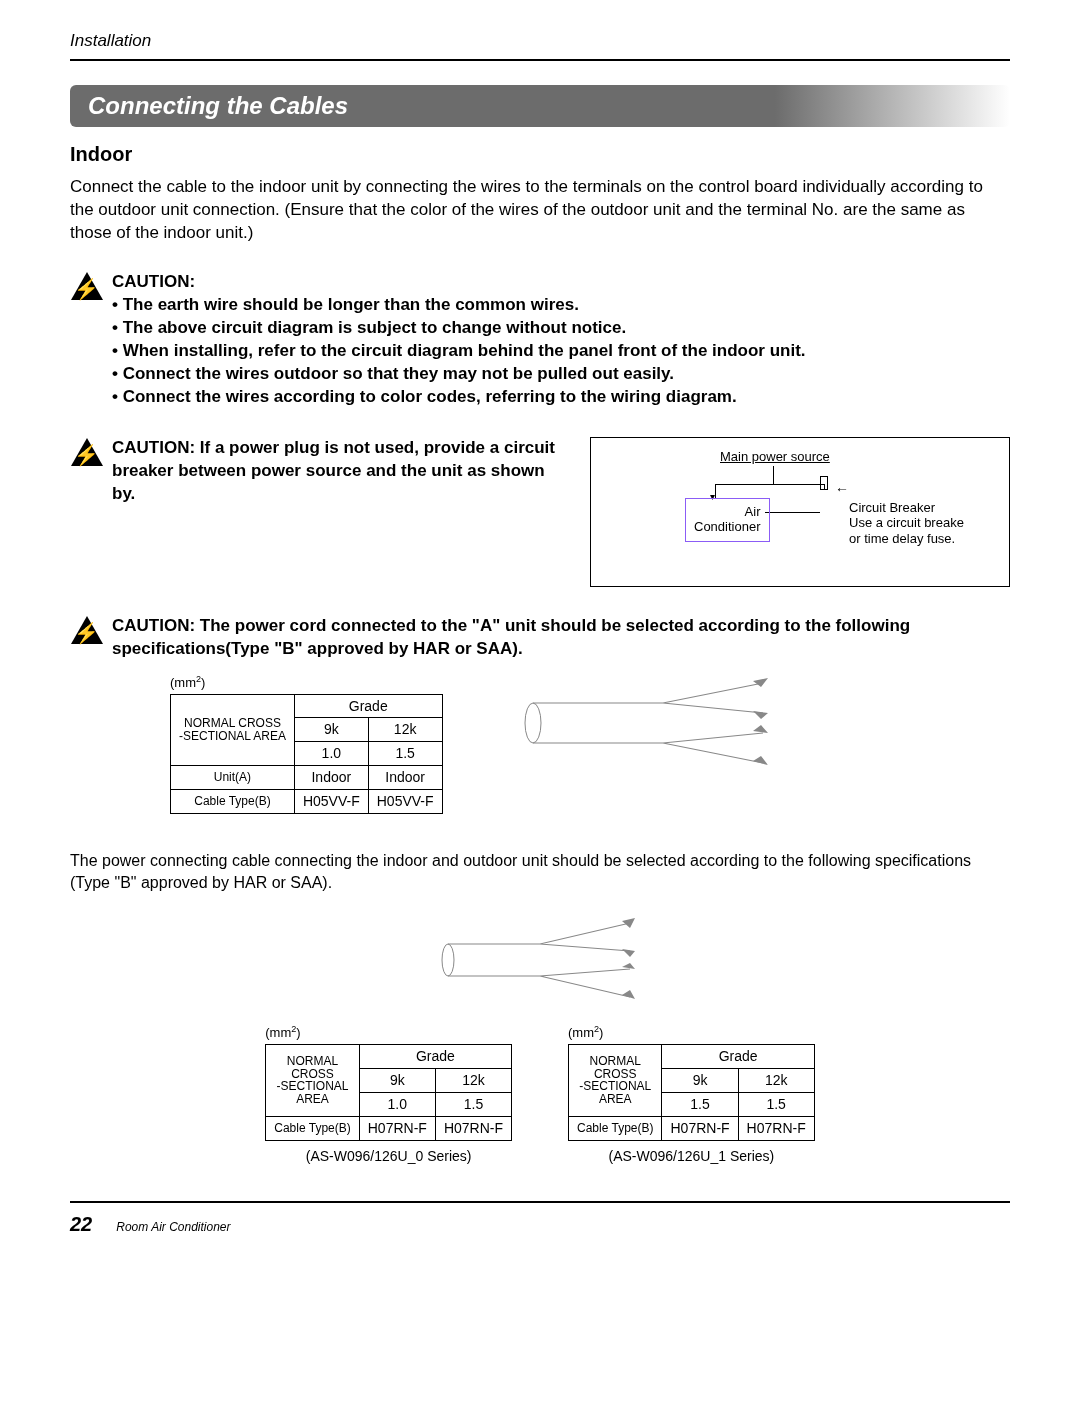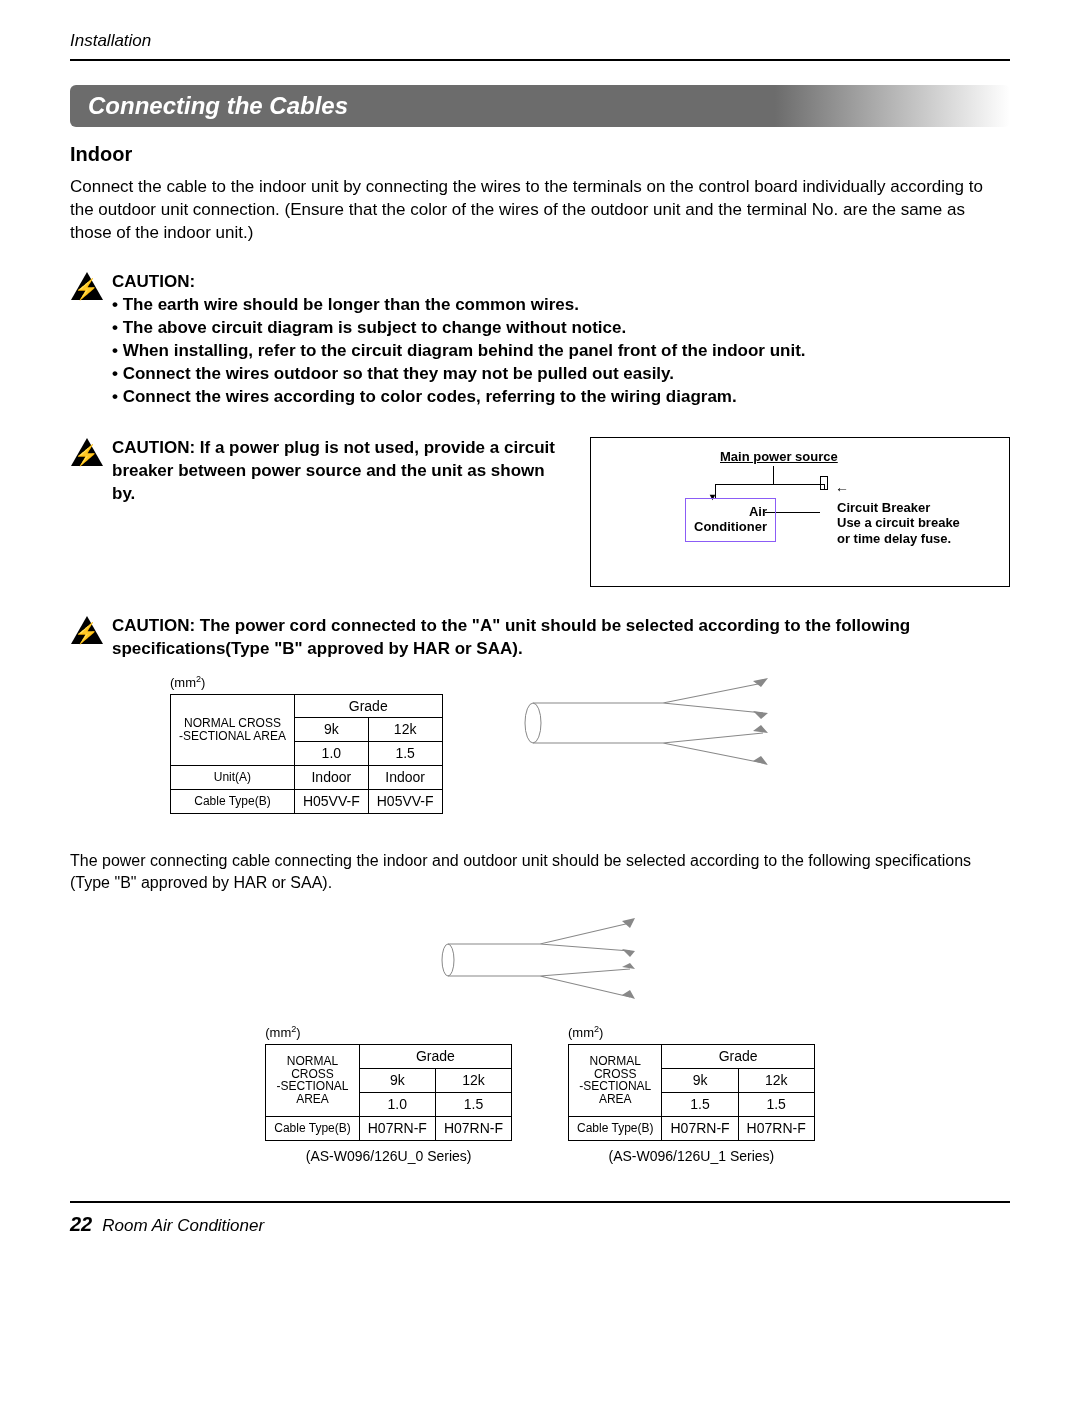--- a/index.html
+++ b/index.html
@@ -14,41 +14,41 @@
   p.intro { margin-bottom: 26px; }
   .caution-block { display: flex; gap: 8px; margin-bottom: 28px; align-items: flex-start; }
   .warn-icon { flex: 0 0 auto; width: 34px; height: 30px; }
   .warn-icon svg { width: 34px; height: 30px; display: block; }
   .bold { font-weight: bold; }
   .bullets { list-style: none; padding-left: 0; }
   .bullets li::before { content: "• "; }
   .row2 { display: flex; gap: 30px; align-items: flex-start; margin-bottom: 28px; }
   .row2 .textcol { flex: 1 1 auto; display: flex; gap: 8px; align-items: flex-start; }
   .diagram-box { border: 1px solid #000; flex: 0 0 420px; height: 150px; padding: 10px 14px 10px 14px; position: relative; font-size: 13px; }
-  .dbox-inner { position: relative; height: 100%; font-weight: bold; }
+  .dbox-inner { position: relative; height: 100%; }
   .mainpower { text-decoration: underline; position: absolute; left: 115px; top: 0; }
   .ac-box { border: 1px solid #8b5cf6; padding: 6px 8px; position: absolute; left: 80px; top: 50px; text-align: right; line-height: 1.15; }
   .breaker-sym { position: absolute; left: 215px; top: 28px; width: 8px; height: 14px; border: 1px solid #000; }
   .arrow-left { position: absolute; left: 230px; top: 32px; font-size: 14px; line-height: 1; }
-  .breaker-text { position: absolute; left: 232px; top: 52px; width: 150px; line-height: 1.2; }
+  .breaker-text { position: absolute; left: 244px; top: 52px; width: 150px; line-height: 1.2; }
   .row3 { display:flex; gap:8px; align-items:flex-start; margin-bottom:12px; }
   .tbl-wrap { margin-left: 100px; margin-bottom: 36px; display: flex; gap: 80px; align-items: flex-start; }
   .unit-note { text-align: left; font-size: 13px; margin-bottom: 2px; }
   table.spec { border-collapse: collapse; font-size: 14px; }
   table.spec th, table.spec td { border: 1px solid #000; padding: 2px 8px; text-align: center; font-weight: normal; }
   table.spec .rowlbl { font-size: 12px; line-height: 1.05; }
   .cable-img { width: 260px; height: 100px; }
   .midbold { font-weight: normal; font-size: 16px; margin-bottom: 22px; }
   .bottom-block { text-align: center; }
   .bottom-cable { margin: 0 auto 18px auto; width: 200px; height: 90px; }
   .bottom-tables { display: flex; justify-content: center; gap: 56px; }
   .series-label { text-align: center; font-size: 14px; margin-top: 6px; }
-  .footer { border-top: 2px solid #000; margin-top: 36px; padding-top: 8px; font-style: italic; display: flex; gap: 10px; align-items: baseline; }
+  .footer { border-top: 2px solid #000; margin-top: 36px; padding-top: 8px; font-style: italic; display: flex; gap: 24px; align-items: baseline; }
   .footer .pgnum { font-weight: bold; font-style: italic; font-size: 20px; }
-  .footer .pgtxt { font-size: 17px; }
+  .footer .pgtxt { font-size: 12px; }
   .mm2 sup { font-size: 0.7em; }
   .line-connector { position:absolute; background:#000; }
 </style>
 </head>
 <body>
 
 <div class="topsection">Installation</div>
 
 <div class="banner">Connecting the Cables</div>
 

